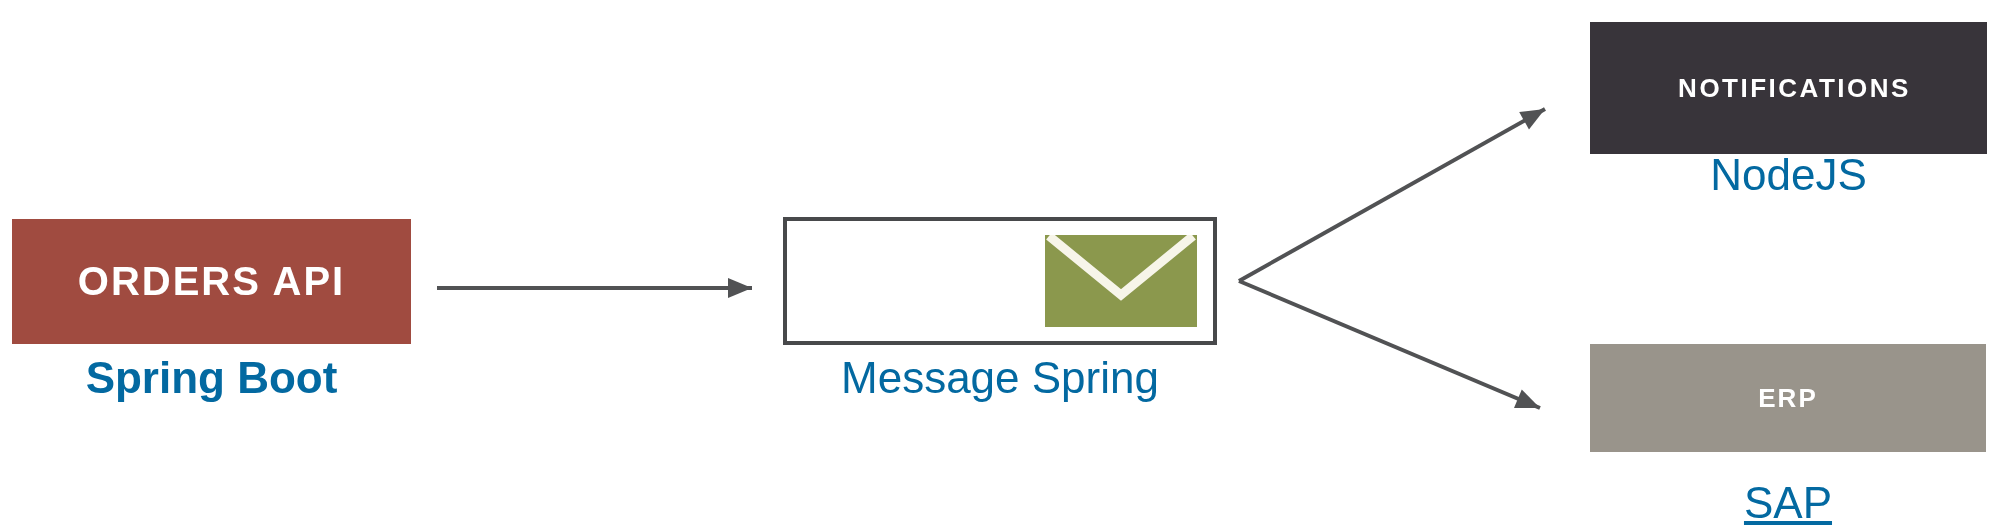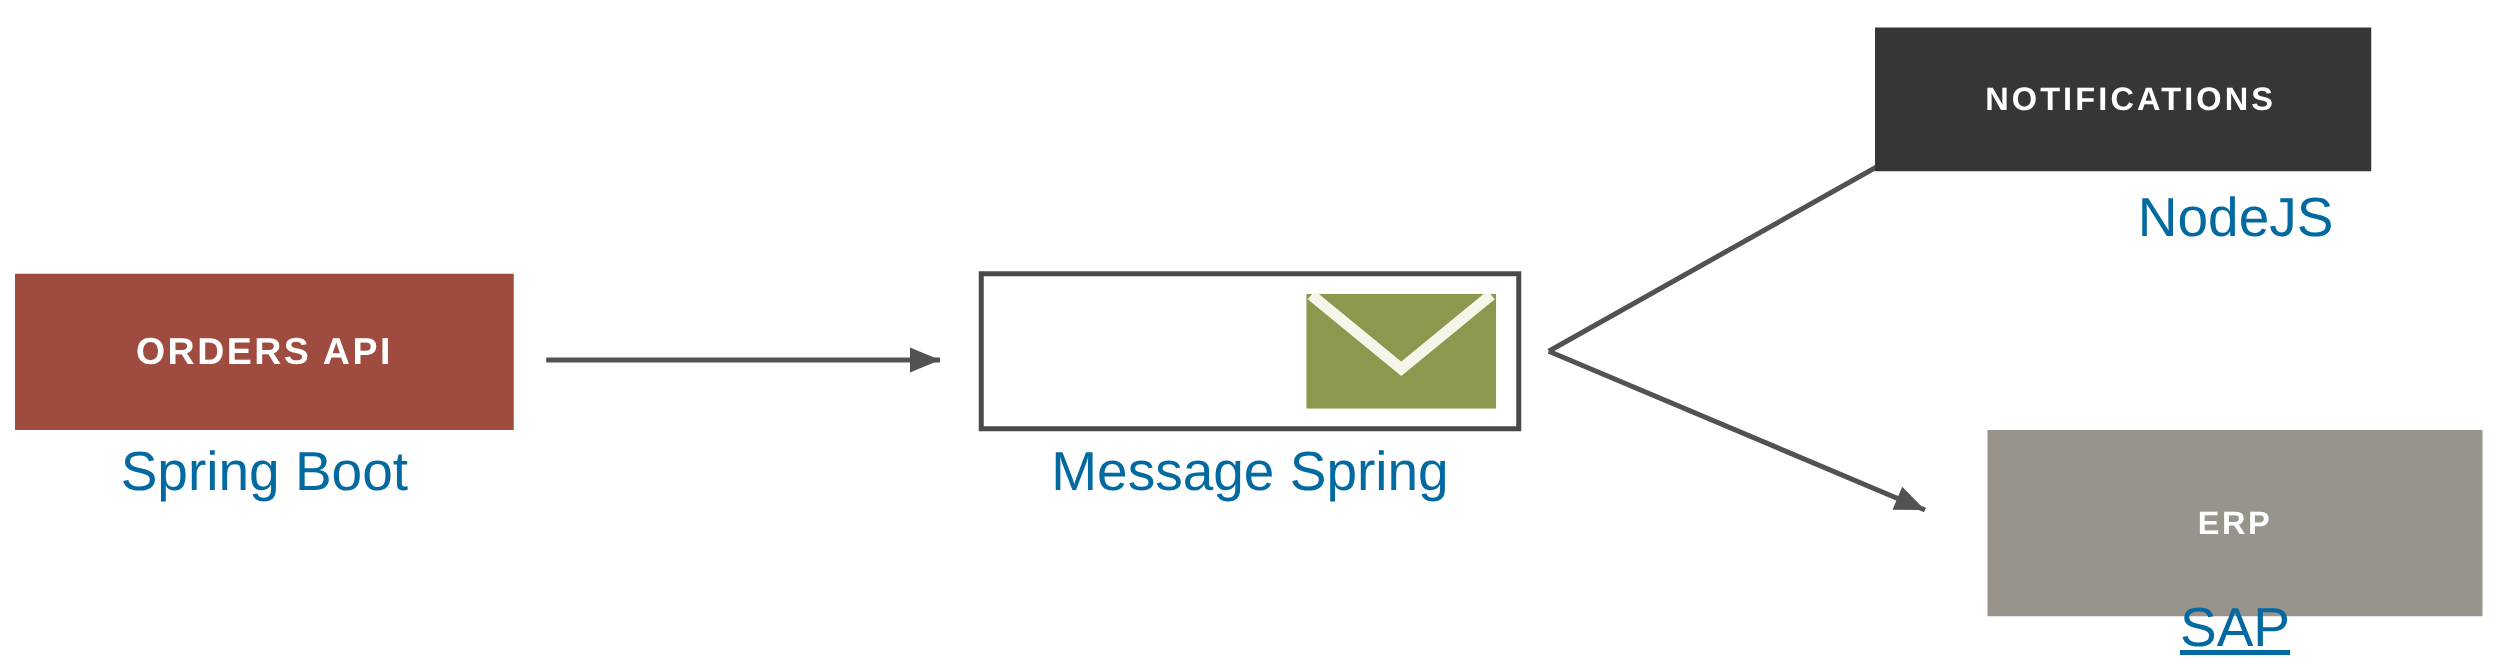--- a/index.html
+++ b/index.html
@@ -37,71 +37,71 @@
     white-space: nowrap;
   }
   .node-orders {
     left: 12px;
     top: 219px;
     width: 399px;
     height: 125px;
     background: #a04b40;
   }
   .node-orders .node-label {
-    font-size: 30px;
+    font-size: 40px;
     letter-spacing: 2px;
   }
   .node-queue {
     left: 783px;
     top: 217px;
     width: 434px;
     height: 128px;
     background: #ffffff;
     border: 4px solid #48494b;
   }
   .envelope {
     position: absolute;
     right: 16px;
     top: 14px;
     width: 152px;
     height: 92px;
   }
   .node-notifications {
-    left: 1500px;
+    left: 1590px;
     top: 22px;
     width: 397px;
-    height: 115px;
+    height: 132px;
     background: #38343a;
     padding-left: 12px;
   }
   .node-notifications .node-label {
     font-size: 26px;
     letter-spacing: 2.5px;
   }
   .node-erp {
     left: 1590px;
     top: 344px;
     width: 396px;
-    height: 149px;
+    height: 108px;
     background: #99948b;
   }
   .node-erp .node-label {
     font-size: 26px;
     letter-spacing: 2px;
   }
   .caption {
     position: absolute;
     text-align: center;
     color: #0369a1;
     font-size: 44px;
     line-height: 52px;
     z-index: 2;
     white-space: nowrap;
   }
-  .caption-orders   { left: 12px;   top: 352px; width: 399px; }
+  .caption-orders   { left: 12px;   top: 352px; width: 399px; font-weight: bold; }
   .caption-queue    { left: 783px;  top: 352px; width: 434px; }
   .caption-notifications { left: 1590px; top: 149px; width: 397px; }
   .caption-erp      { left: 1590px; top: 477px; width: 396px; text-decoration: underline; }
 </style>
 </head>
 <body>
 
 <div class="canvas">
 
   <svg class="edges-layer" viewBox="0 0 2000 531" xmlns="http://www.w3.org/2000/svg">

